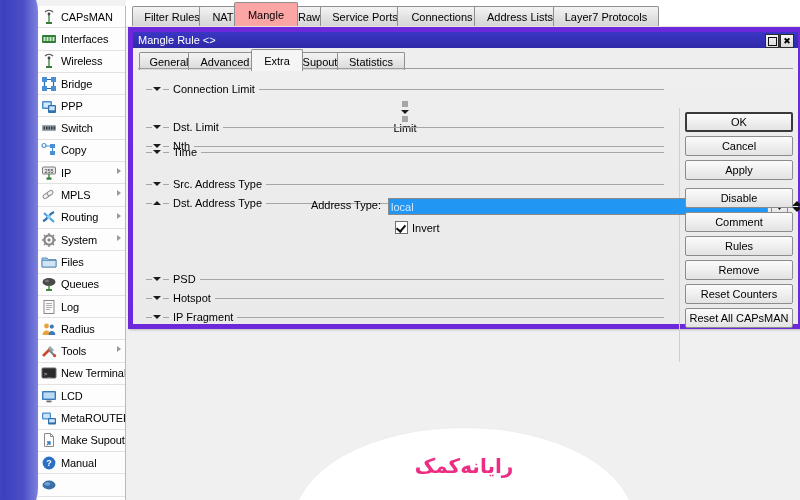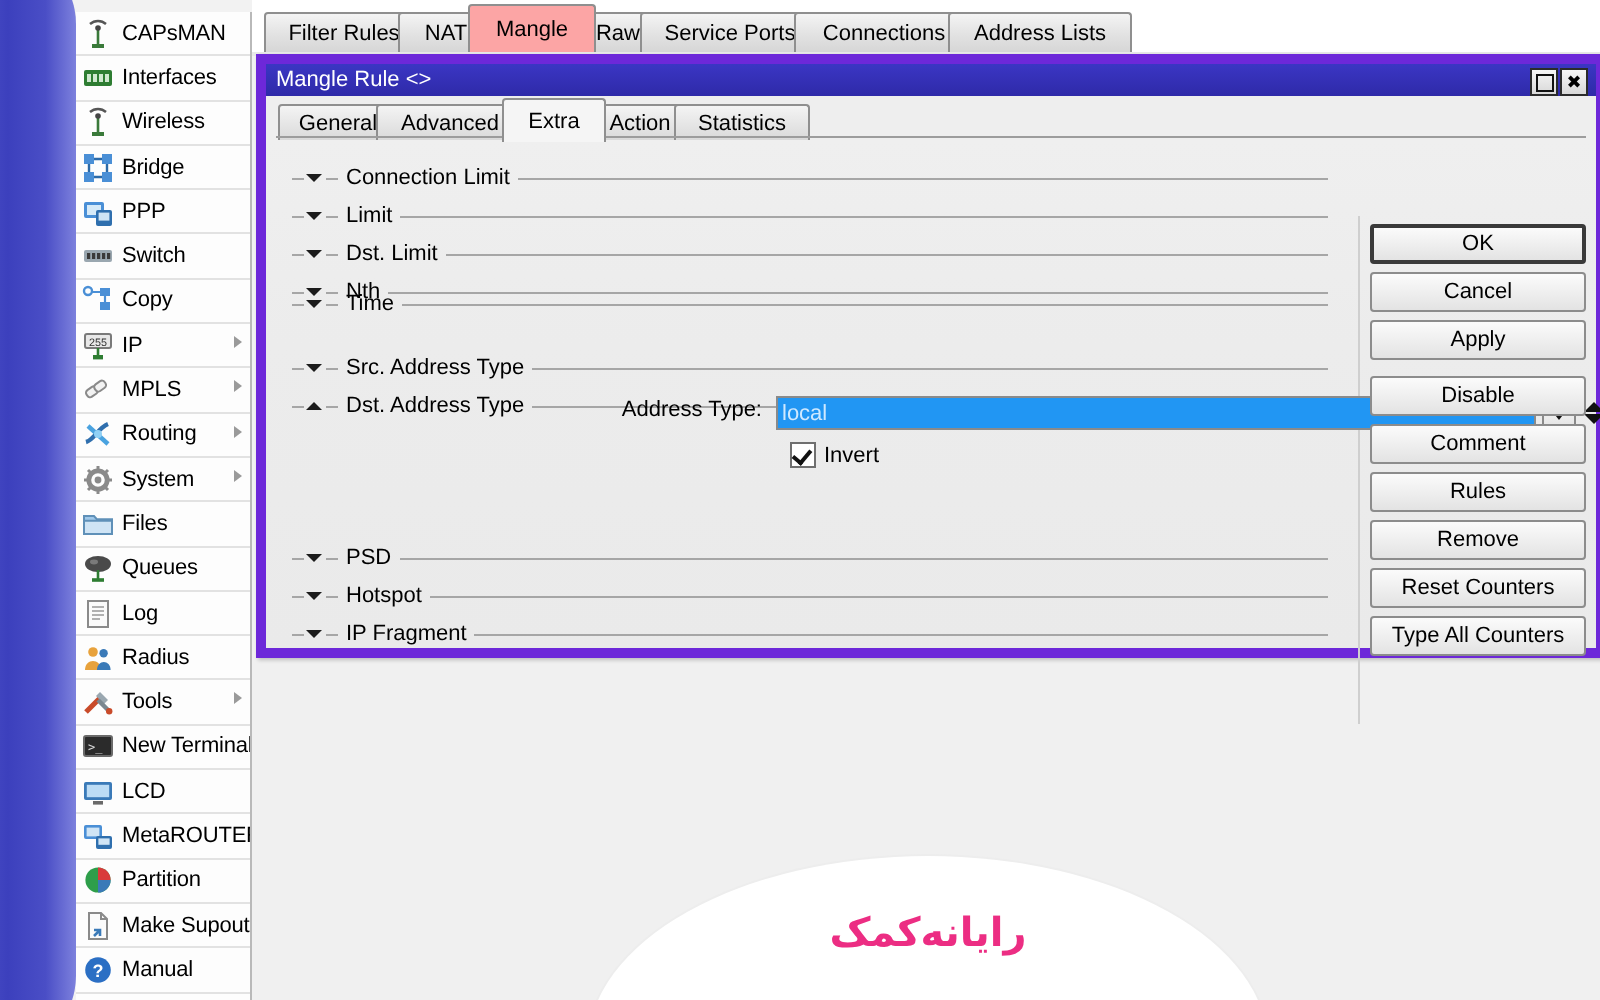--- a/index.html
+++ b/index.html
@@ -404,28 +404,20 @@
         <span class="side-ico"><svg width="16" height="16" viewBox="0 0 16 16">
             <rect x="1" y="2.5" width="9" height="7" rx="1" fill="#4a8fd6"></rect>
             <rect x="2.3" y="3.8" width="6.4" height="4.4" fill="#cfe4f5"></rect>
             <rect x="7" y="8" width="8" height="6.5" rx="1" fill="#2f6fae"></rect>
             <rect x="8.2" y="9.2" width="5.6" height="3.2" fill="#cfe4f5"></rect>
           </svg></span>
         <span class="side-lbl">MetaROUTER</span>
       </div>
       <div class="side-item">
         <span class="side-ico"><svg width="16" height="16" viewBox="0 0 16 16">
-            <circle cx="8" cy="8" r="6.3" fill="#2e9e4a"></circle>
-            <path d="M8 8V1.7A6.3 6.3 0 0 1 14.3 8z" fill="#d93b3b"></path>
-            <path d="M8 8h6.3A6.3 6.3 0 0 1 8 14.3z" fill="#3a7ab8"></path>
-          </svg></span>
-        <span class="side-lbl">Partition</span>
-      </div>
-      <div class="side-item">
-        <span class="side-ico"><svg width="16" height="16" viewBox="0 0 16 16">
             <path d="M3.5 1.5h6l3 3v10h-9z" fill="#fbfbfb" stroke="#8a8a8a"></path>
             <path d="M9.5 1.5v3h3" fill="none" stroke="#8a8a8a"></path>
             <path d="M6 13l3-3M6 10h3v3" stroke="#3a7ab8" stroke-width="1.3" fill="none"></path>
           </svg></span>
         <span class="side-lbl">Make Supout.rif</span>
       </div>
       <div class="side-item">
         <span class="side-ico"><svg width="16" height="16" viewBox="0 0 16 16">
             <circle cx="8" cy="8" r="6.4" fill="#2b6fc4"></circle>
             <text x="8" y="11.4" font-size="9" text-anchor="middle" fill="#fff" font-family="sans-serif" font-weight="bold">?</text>
@@ -456,20 +448,23 @@
       </div>
       <div class="ttab" style="left: 194px; width: 76px;">
         <span>Service Ports</span>
       </div>
       <div class="ttab" style="left: 271px; width: 76px;">
         <span>Connections</span>
       </div>
       <div class="ttab" style="left: 348px; width: 78px;">
         <span>Address Lists</span>
       </div>
+      <div class="ttab" style="left: 427px; width: 92px;">
+        <span>Layer7 Protocols</span>
+      </div>
     </div>
 
   <div id="mangle-dialog">
 
     <div id="dialog-titlebar">
       <span id="dialog-title">Mangle Rule &lt;&gt;</span>
       <div class="winbtn" id="btn-maximize">
         <span class="maxglyph"></span>
       </div>
       <div class="winbtn" id="btn-close">✖</div>
@@ -479,41 +474,41 @@
         <div class="dtab" style="left: 6px; width: 48px;">
           <span>General</span>
         </div>
         <div class="dtab" style="left: 55px; width: 62px;">
           <span>Advanced</span>
         </div>
         <div class="dtab active" style="left: 118px; width: 40px;">
           <span>Extra</span>
         </div>
         <div class="dtab" style="left: 159px; width: 44px;">
-          <span>Action</span>
+          <span>Supout</span>
         </div>
         <div class="dtab" style="left: 204px; width: 56px;">
           <span>Statistics</span>
         </div>
       </div>
     <div id="dialog-tabs-line"></div>
 
     <div id="dialog-body">
 
       <div id="dialog-body-sep"></div>
 
       <div id="sections-host">
           <div class="section-row" style="top: 12px;">
             <span class="sec-dash-l"></span>
             <span class="sec-tri down"></span>
             <span class="sec-dash-r"></span>
             <span class="sec-lbl">Connection Limit</span>
             <span class="sec-line"></span>
           </div>
-          <div class="section-row" style="top: 31px;">
+          <div class="section-row" style="top: 31px; flex-direction: column;">
             <span class="sec-dash-l"></span>
             <span class="sec-tri down"></span>
             <span class="sec-dash-r"></span>
             <span class="sec-lbl">Limit</span>
             <span class="sec-line"></span>
           </div>
           <div class="section-row" style="top: 50px;">
             <span class="sec-dash-l"></span>
             <span class="sec-tri down"></span>
             <span class="sec-dash-r"></span>
@@ -612,21 +607,21 @@
           <div class="dlgbtn">
             <span>Rules</span>
           </div>
           <div class="dlgbtn">
             <span>Remove</span>
           </div>
           <div class="dlgbtn">
             <span>Reset Counters</span>
           </div>
           <div class="dlgbtn">
-            <span>Type All Counters</span>
+            <span>Reset All CAPsMAN</span>
           </div>
         </div>
 
     </div>
   </div>
 
   <div id="watermark-wrap">
     <div id="watermark-hill"></div>
     <div id="watermark-text">رایانه‌کمک</div>
   </div>

